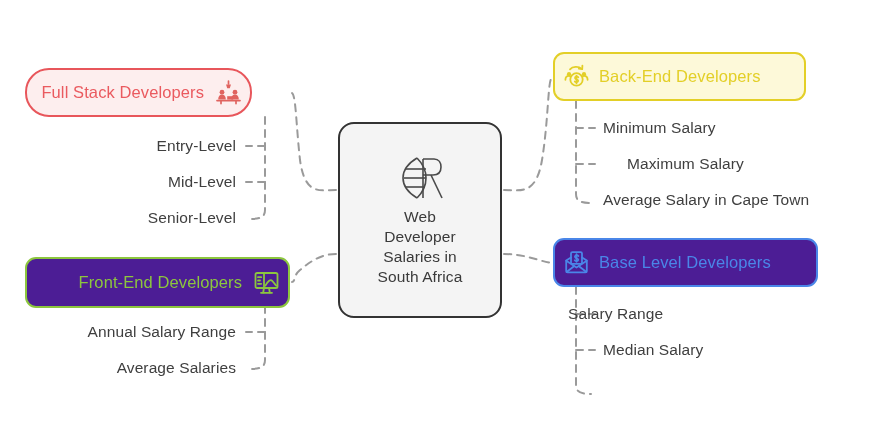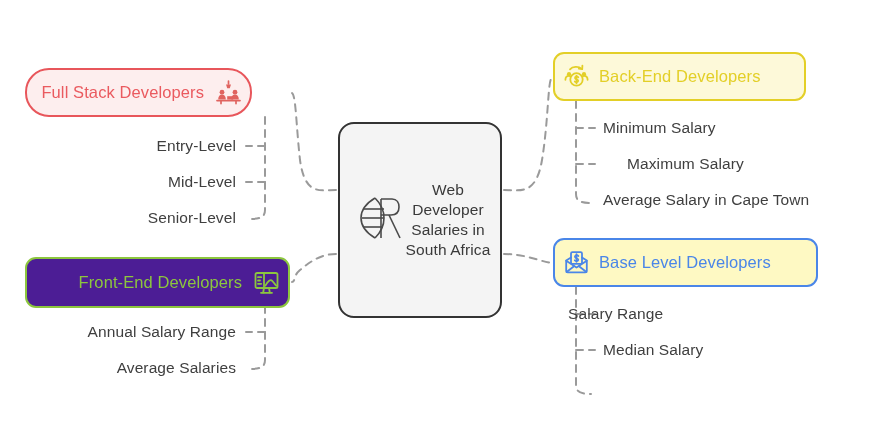--- a/index.html
+++ b/index.html
@@ -32,21 +32,21 @@
     position: absolute;
     left: 338px;
     top: 122px;
     width: 164px;
     height: 196px;
     box-sizing: border-box;
     border: 2px solid #333333;
     border-radius: 16px;
     background: #f4f4f4;
     display: flex;
-    flex-direction: row;
+    flex-direction: column;
     align-items: center;
     justify-content: center;
     z-index: 3;
   }
   .center-icon {
     width: 56px;
     height: 50px;
     margin-bottom: 4px;
     display: block;
   }
@@ -99,21 +99,21 @@
   #pill-frontend .pill-label { color: #8cc63e; }
 
   #pill-backend {
     left: 553px; top: 52px;  width: 253px; height: 49px;
     background: #fdf9d9; border-color: #e3cf27;
   }
   #pill-backend .pill-label { color: #e3cf27; }
 
   #pill-baselevel {
     left: 553px; top: 238px; width: 265px; height: 49px;
-    background: #fef9c3; border-color: #4a86e8;
+    background: #4c1d95; border-color: #4a86e8;
   }
   #pill-baselevel .pill-label { color: #4a86e8; }
 
   
   .leaf {
     position: absolute;
     font-size: 15.5px;
     color: #3f3f3f;
     white-space: nowrap;
     z-index: 2;

